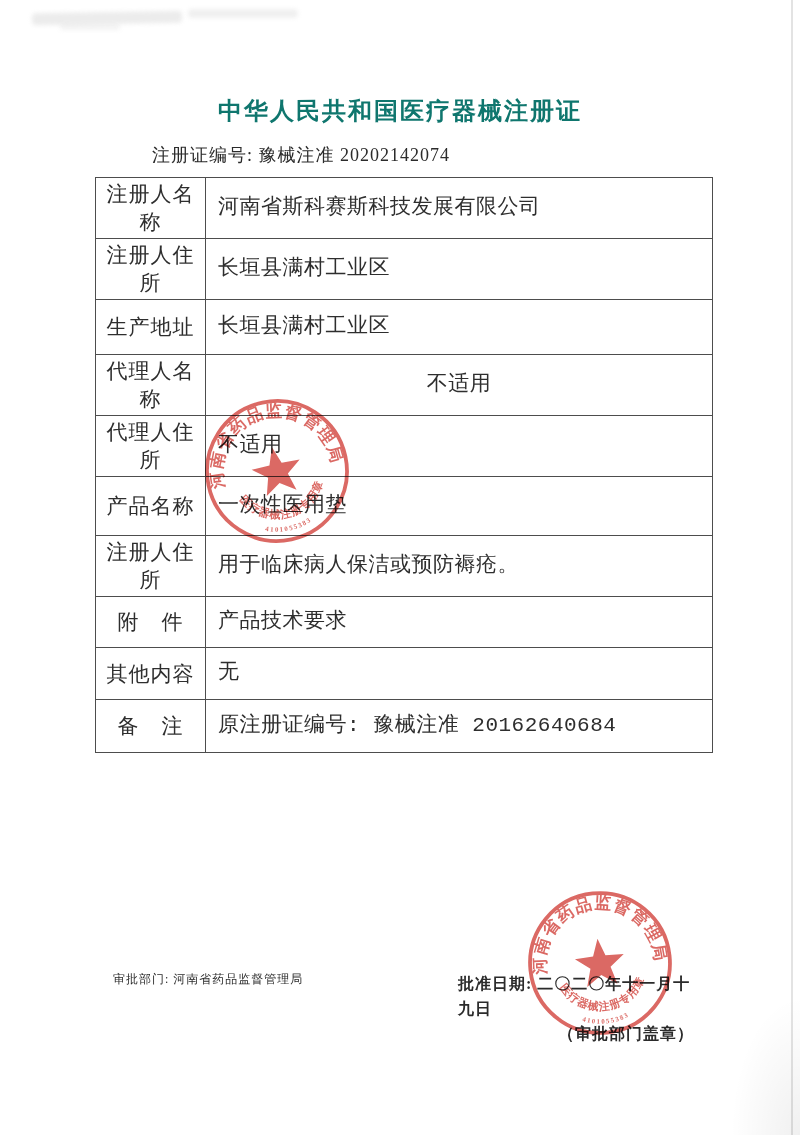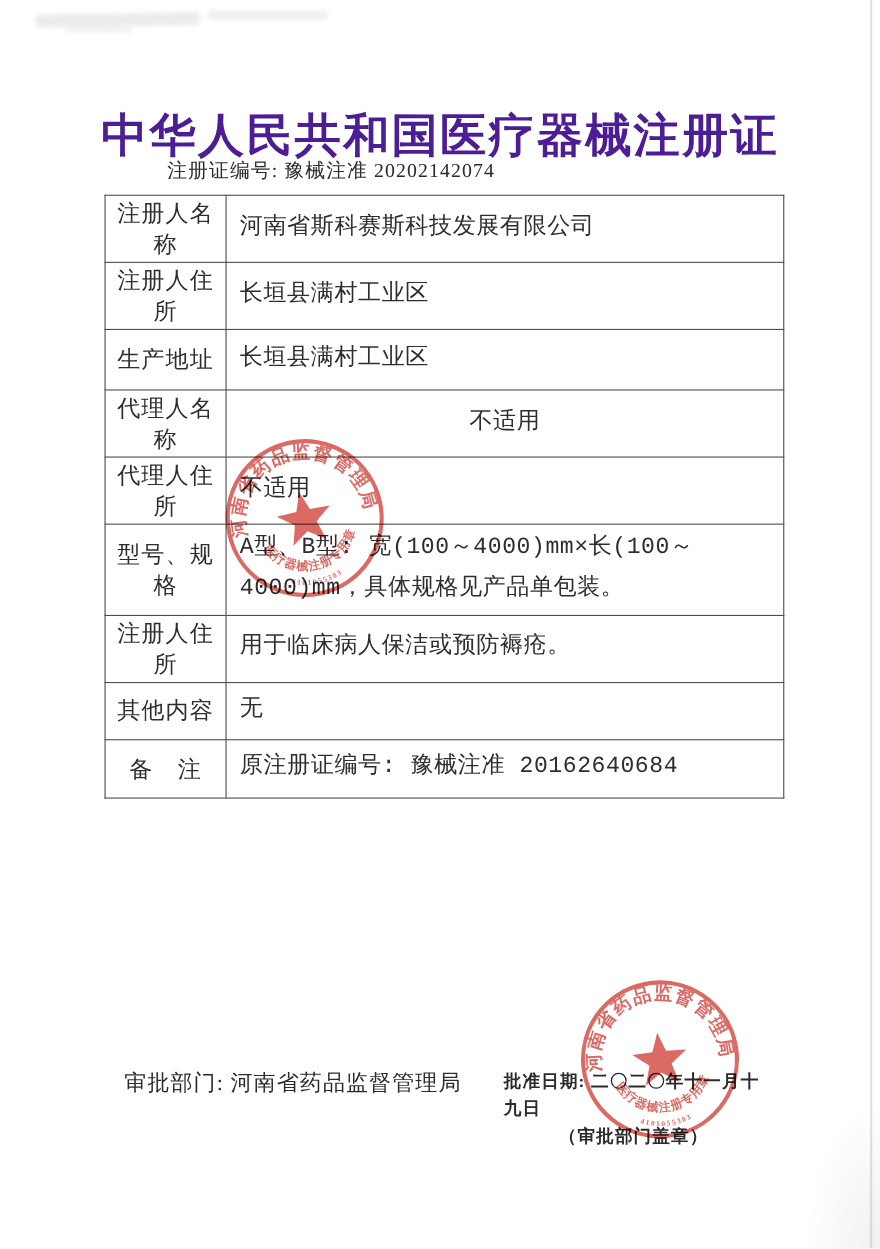--- a/index.html
+++ b/index.html
@@ -17,22 +17,22 @@
   .smudge { position: absolute; background: #c9c9c9; opacity: .35; filter: blur(2px); border-radius: 4px; }
   .smudge.a { left: 32px;  top: 12px; width: 150px; height: 12px; transform: rotate(-1deg); }
   .smudge.b { left: 188px; top: 9px;  width: 110px; height: 9px;  opacity: .28; }
   .smudge.c { left: 60px;  top: 24px; width: 60px;  height: 6px;  opacity: .22; }
   .edge-line { position: absolute; right: 7px; top: 0; width: 2px; height: 100%; background: #e3e3e3; }
   .corner-shade { position: absolute; right: 0; bottom: 0; width: 70px; height: 140px;
     background: radial-gradient(ellipse at bottom right, rgba(0,0,0,.06), rgba(0,0,0,0) 70%); }
 
   .title {
     position: absolute; top: 95px; left: 0; width: 100%;
-    text-align: center; font-size: 42px; font-weight: bold;
-    letter-spacing: 2px; color: #4c1d95;
+    text-align: center; font-size: 24px; font-weight: bold;
+    letter-spacing: 2px; color: #0f766e;
   }
   .cert-line {
     position: absolute; top: 143px; left: 135px;
     font-size: 18px; letter-spacing: 1px; margin-left: 17px;
   }
   .cert-line .num { font-family: "Liberation Serif", serif; }
 
   table.cert {
     position: absolute; left: 95px; top: 177px; width: 618px;
     border-collapse: collapse; table-layout: fixed;
@@ -54,27 +54,27 @@
   tr.r6  td { height: 59px; }
   tr.r7  td { height: 58px; }
   tr.r8  td { height: 195px; }
   tr.r9  td { height: 52px; }
   tr.r10 td { height: 51px; }
   tr.r11 td { height: 52px; }
   tr.r12 td { height: 53px; }
 
   .dept-line {
     position: absolute; left: 113px; top: 971px;
-    font-size: 20px; letter-spacing: 1px;
+    font-size: 12px; letter-spacing: 1px;
   }
   .date-block {
     position: absolute; left: 458px; top: 971px; width: 240px;
     font-size: 16px; line-height: 25px; letter-spacing: 1px; font-weight: bold;
   }
-  .date-block .seal-note { text-align: center; padding-right: 4px; }
+  .date-block .seal-note { text-align: right; padding-right: 4px; }
 
   .stamp {
     position: absolute;
     width: 152px; height: 152px;
     color: #d6544e;
     opacity: .88;
     mix-blend-mode: multiply;
   }
   .stamp text { font-family: "Liberation Serif", serif; font-weight: bold; }
   .stamp-1 { left: 201px; top: 395px; transform: rotate(-12deg); }
@@ -113,27 +113,31 @@
       <td class="val">长垣县满村工业区</td>
     </tr>
     <tr class="r4">
       <td class="lbl">代理人名称</td>
       <td class="val">不适用</td>
     </tr>
     <tr class="r5">
       <td class="lbl">代理人住所</td>
       <td class="val">不适用</td>
     </tr>
-    <tr class="r7">
-      <td class="lbl">型号、规格</td>
-      <td class="val">A型、B型: 宽(100～4000)mm×长(100～4000)mm，具体规格见产品单包装。</td>
+    <tr class="r6">
+      <td class="lbl">产品名称</td>
+      <td class="val">一次性医用垫</td>
     </tr>
     <tr class="r9">
       <td class="lbl">注册人住所</td>
       <td class="val">用于临床病人保洁或预防褥疮。</td>
+    </tr>
+    <tr class="r10">
+      <td class="lbl">附　件</td>
+      <td class="val">产品技术要求</td>
     </tr>
     <tr class="r11">
       <td class="lbl">其他内容</td>
       <td class="val">无</td>
     </tr>
     <tr class="r12">
       <td class="lbl">备　注</td>
       <td class="val">原注册证编号: 豫械注准 20162640684</td>
     </tr>
   </tbody>

